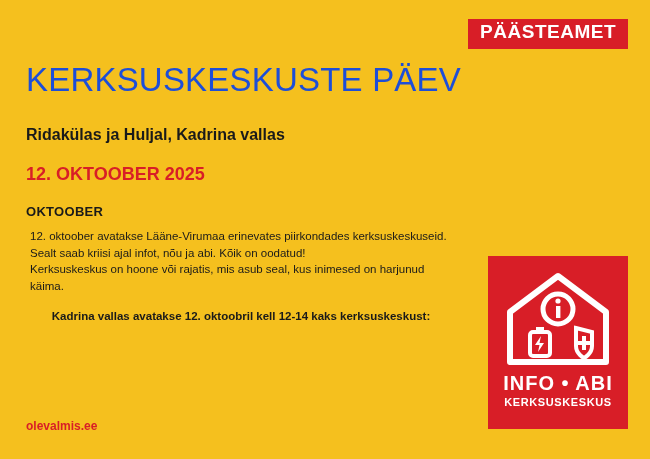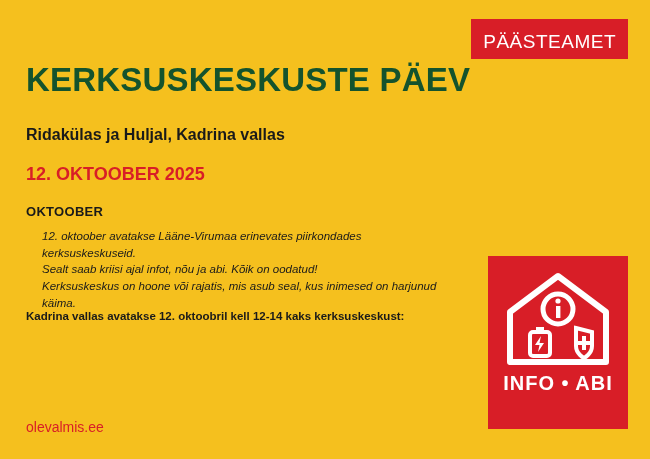--- a/index.html
+++ b/index.html
@@ -21,35 +21,35 @@
     box-sizing: border-box;
   }
 
   
   .agency-badge {
     position: absolute;
     top: 19px;
     right: 22px;
     background: #D81E27;
     color: #FFFFFF;
-    font-weight: normal;
+    font-weight: bold;
     font-size: 19px;
     letter-spacing: 0.5px;
-    padding: 13px 12px 8px 12px;
+    padding: 3px 12px 8px 12px;
     line-height: 1;
   }
 
   
   .headline {
     position: absolute;
     left: 26px;
     top: 62px;
-    color: #14532d;
+    color: #1d4ed8;
     font-size: 33px;
-    font-weight: bold;
+    font-weight: normal;
     letter-spacing: 0.2px;
     line-height: 1.1;
   }
 
   .subtitle {
     position: absolute;
     left: 26px;
     top: 126px;
     color: #1A1A1A;
     font-size: 16px;
@@ -79,43 +79,42 @@
   .body-text {
     position: absolute;
     left: 26px;
     top: 228px;
     width: 430px;
     color: #1A1A1A;
     font-size: 11.5px;
     line-height: 1.45;
   }
   .body-text p {
-    margin: 0 0 0 16px;
-    font-style: italic;
+    margin: 0 0 0 4px;
   }
 
   .highlight-text {
     position: absolute;
     left: 26px;
     top: 308px;
     width: 430px;
     color: #1A1A1A;
     font-size: 11.5px;
     font-weight: bold;
     line-height: 1.45;
   }
-  .highlight-text p { margin: 0; }
+  .highlight-text p { margin: 0; text-align: center; }
 
   .footer-url {
     position: absolute;
     left: 26px;
     top: 419px;
     color: #D81E27;
-    font-size: 14px;
-    font-weight: normal;
+    font-size: 12px;
+    font-weight: bold;
   }
 
   
   .emblem {
     position: absolute;
     right: 22px;
     top: 256px;
     width: 140px;
     height: 173px;
     background: #D81E27;
@@ -197,16 +196,17 @@
           <path d="M53 74 L47 83 L51.5 83 L50 90 L56 81 L51.5 81 Z" fill="#FFFFFF"></path>
         </g>
 
         <g>
           <path d="M88 66 L104 70 L104 84 C104 92 96 96 96 96 C96 96 88 92 88 84 Z" fill="none" stroke="#FFFFFF" stroke-width="4"></path>
           <rect x="94" y="74" width="4" height="14" fill="#FFFFFF"></rect>
           <rect x="89" y="79" width="14" height="4" fill="#FFFFFF"></rect>
         </g>
       </svg>
       <div class="emblem-text1">INFO • ABI</div>
+      <div class="emblem-text2">KERKSUSKESKUS</div>
     </div>
   </div>
 
 </div>
 
 </body></html>

